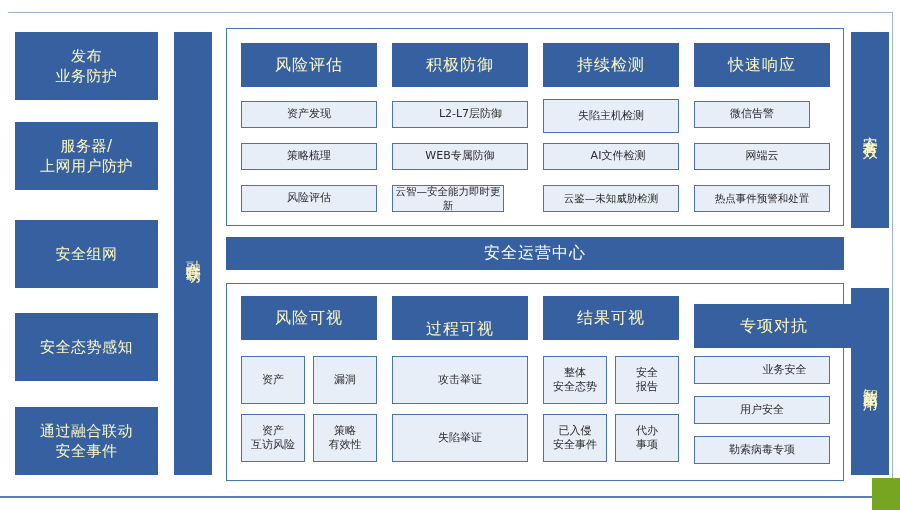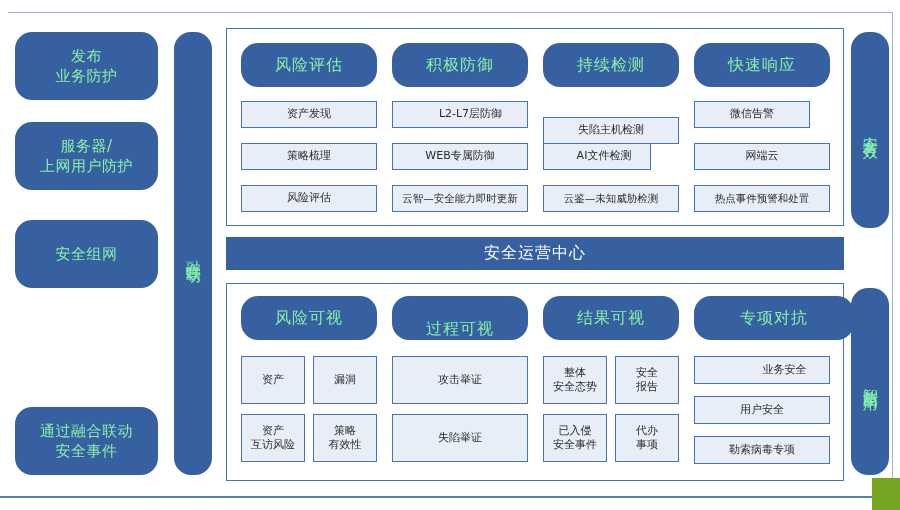--- a/index.html
+++ b/index.html
@@ -49,28 +49,27 @@
     top: 478px;
     width: 30px;
     height: 32px;
     background: #76a521;
   }
 
   
   .blue-block {
     position: absolute;
     background: #36609f;
-    color: #86efac;
+    color: #fef9c3;
     display: flex;
     align-items: center;
     justify-content: center;
     text-align: center;
     line-height: 1.35;
     box-sizing: border-box;
-    border-radius: 17px;
   }
   
   .left-tile {
     font-size: 15px;
     letter-spacing: 0.5px;
   }
   
   .vert-col {
     writing-mode: vertical-rl;
     text-orientation: upright;
@@ -145,20 +144,25 @@
       <div>上网用户防护</div>
     </div>
   </div>
 
   <div class="blue-block left-tile" style="left:15px; top:220px; width:143px; height:68px;">
     <div>
       <div>安全组网</div>
     </div>
   </div>
 
+  <div class="blue-block left-tile" style="left:15px; top:313px; width:143px; height:68px;">
+    <div>
+      <div>安全态势感知</div>
+    </div>
+  </div>
 
   <div class="blue-block left-tile" style="left:15px; top:407px; width:143px; height:68px;">
     <div>
       <div>通过融合联动</div>
       <div>安全事件</div>
     </div>
   </div>
 
   <div class="blue-block vert-col" style="left:174px; top:32px; width:38px; height:443px;">
     <span>融合联动</span>
@@ -197,28 +201,28 @@
   <div class="cell" style="left:241px; top:185px; width:136px; height:27px;">
     <span>风险评估</span>
   </div>
 
   <div class="cell" style="left:392px; top:101px; width:136px; height:27px;padding-left:23px;">
     <span>L2-L7层防御</span>
   </div>
   <div class="cell" style="left:392px; top:143px; width:136px; height:27px;">
     <span>WEB专属防御</span>
   </div>
-  <div class="cell small" style="left:392px; top:185px; width:136px; height:27px;">
+  <div class="cell small" style="left:392px; top:185px; width:112px; height:27px;">
     <span>云智—安全能力即时更新</span>
   </div>
 
-  <div class="cell" style="left:543px; top:117px; width:136px; height:27px;font-family:Liberation Mono, monospace;">
+  <div class="cell" style="left:543px; top:99px; width:136px; height:34px;font-family:Liberation Mono, monospace;">
     <span>失陷主机检测</span>
   </div>
-  <div class="cell" style="left:543px; top:143px; width:108px; height:27px;padding-left:16px;">
+  <div class="cell" style="left:543px; top:143px; width:136px; height:27px;padding-left:16px;">
     <span>AI文件检测</span>
   </div>
   <div class="cell small" style="left:543px; top:185px; width:136px; height:27px;">
     <span>云鉴—未知威胁检测</span>
   </div>
 
   <div class="cell" style="left:694px; top:101px; width:116px; height:27px;">
     <span>微信告警</span>
   </div>
   <div class="cell" style="left:694px; top:143px; width:136px; height:27px;">
@@ -237,21 +241,21 @@
 
   <div class="blue-block col-head" style="left:241px; top:296px; width:136px; height:44px;">
     <span>风险可视</span>
   </div>
   <div class="blue-block col-head" style="left:392px; top:296px; width:136px; height:44px;align-items:flex-end;">
     <span>过程可视</span>
   </div>
   <div class="blue-block col-head" style="left:543px; top:296px; width:136px; height:44px;">
     <span>结果可视</span>
   </div>
-  <div class="blue-block col-head" style="left:694px; top:296px; width:160px; height:44px;text-align:right;">
+  <div class="blue-block col-head" style="left:694px; top:304px; width:160px; height:44px;text-align:right;">
     <span>专项对抗</span>
   </div>
 
   <div class="cell" style="left:241px; top:356px; width:64px; height:48px;">
     <div>
       <div>资产</div>
     </div>
   </div>
   <div class="cell" style="left:313px; top:356px; width:64px; height:48px;">
     <div>

